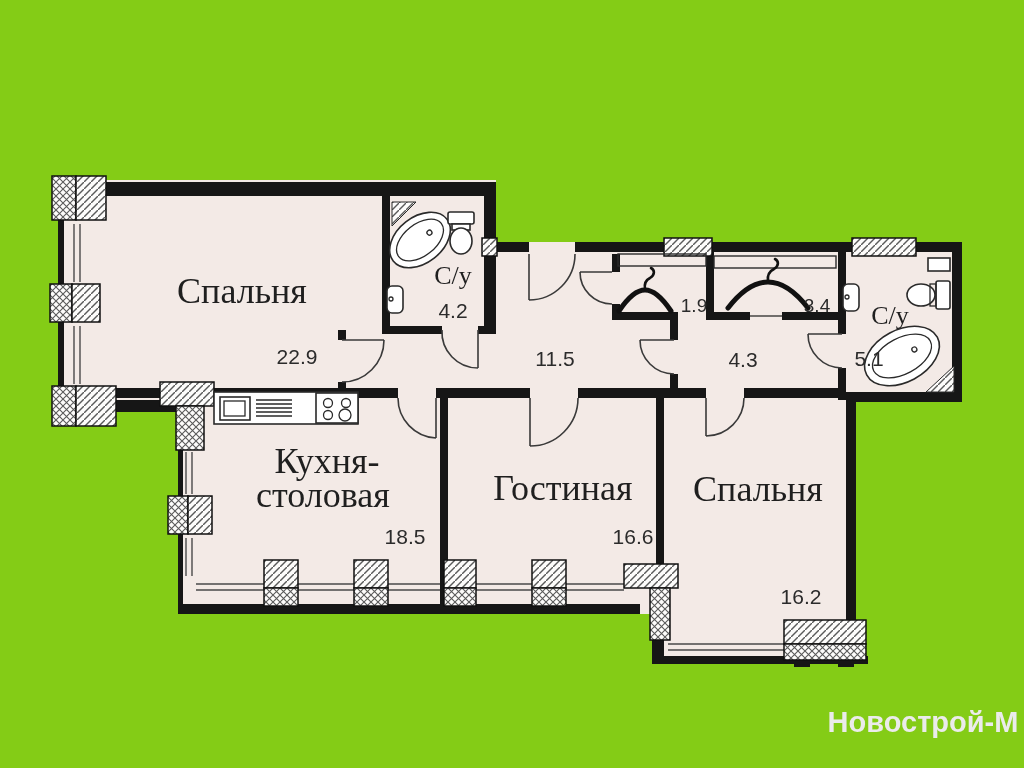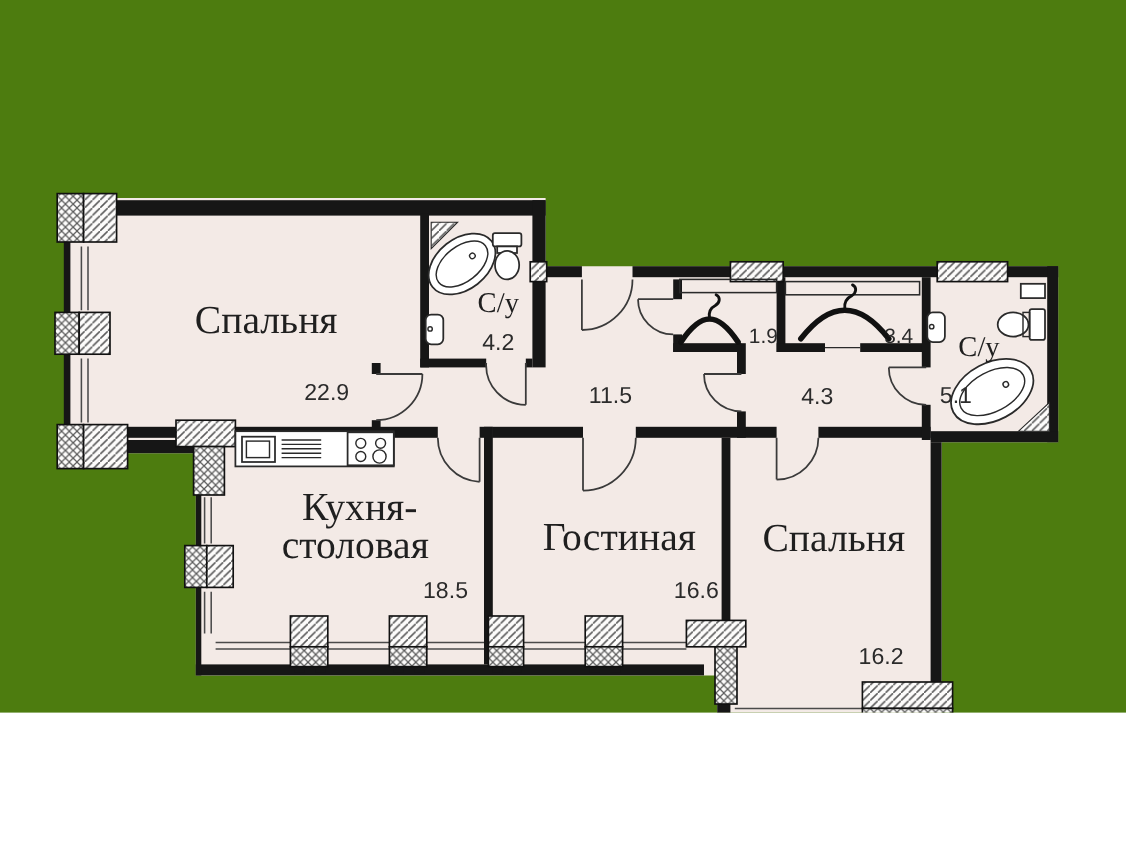--- a/index.html
+++ b/index.html
@@ -1,16 +1,16 @@
 <!DOCTYPE html>
 <html><head>
 <meta charset="utf-8">
 <style>
   html,body{margin:0;padding:0;background:#fff;}
-  .stage{position:relative;width:1024px;height:648px;background:#4d7c0f;overflow:hidden;
+  .stage{position:relative;width:1024px;height:768px;background:#84cc16;overflow:hidden;
          font-family:"Liberation Sans","DejaVu Sans",sans-serif;text-align:center;}
   svg{display:block;}
   .room-name{font-family:"Liberation Serif","DejaVu Serif",serif;font-size:36px;fill:#1f1f1f;}
   .room-name-small{font-family:"Liberation Serif","DejaVu Serif",serif;font-size:26px;fill:#1f1f1f;}
   .area{font-family:"Liberation Sans","DejaVu Sans",sans-serif;font-size:21px;fill:#2b2b2b;}
   .area-sm{font-family:"Liberation Sans","DejaVu Sans",sans-serif;font-size:19px;fill:#2b2b2b;}
   .watermark{font-family:"Liberation Sans","DejaVu Sans",sans-serif;font-size:29px;font-weight:bold;}
   .door{fill:none;stroke:#3a3a3a;stroke-width:1.6;}
   .glass{stroke:#4a4a4a;stroke-width:1.4;}
   .fixture{fill:#ffffff;stroke:#2a2a2a;stroke-width:1.6;}

